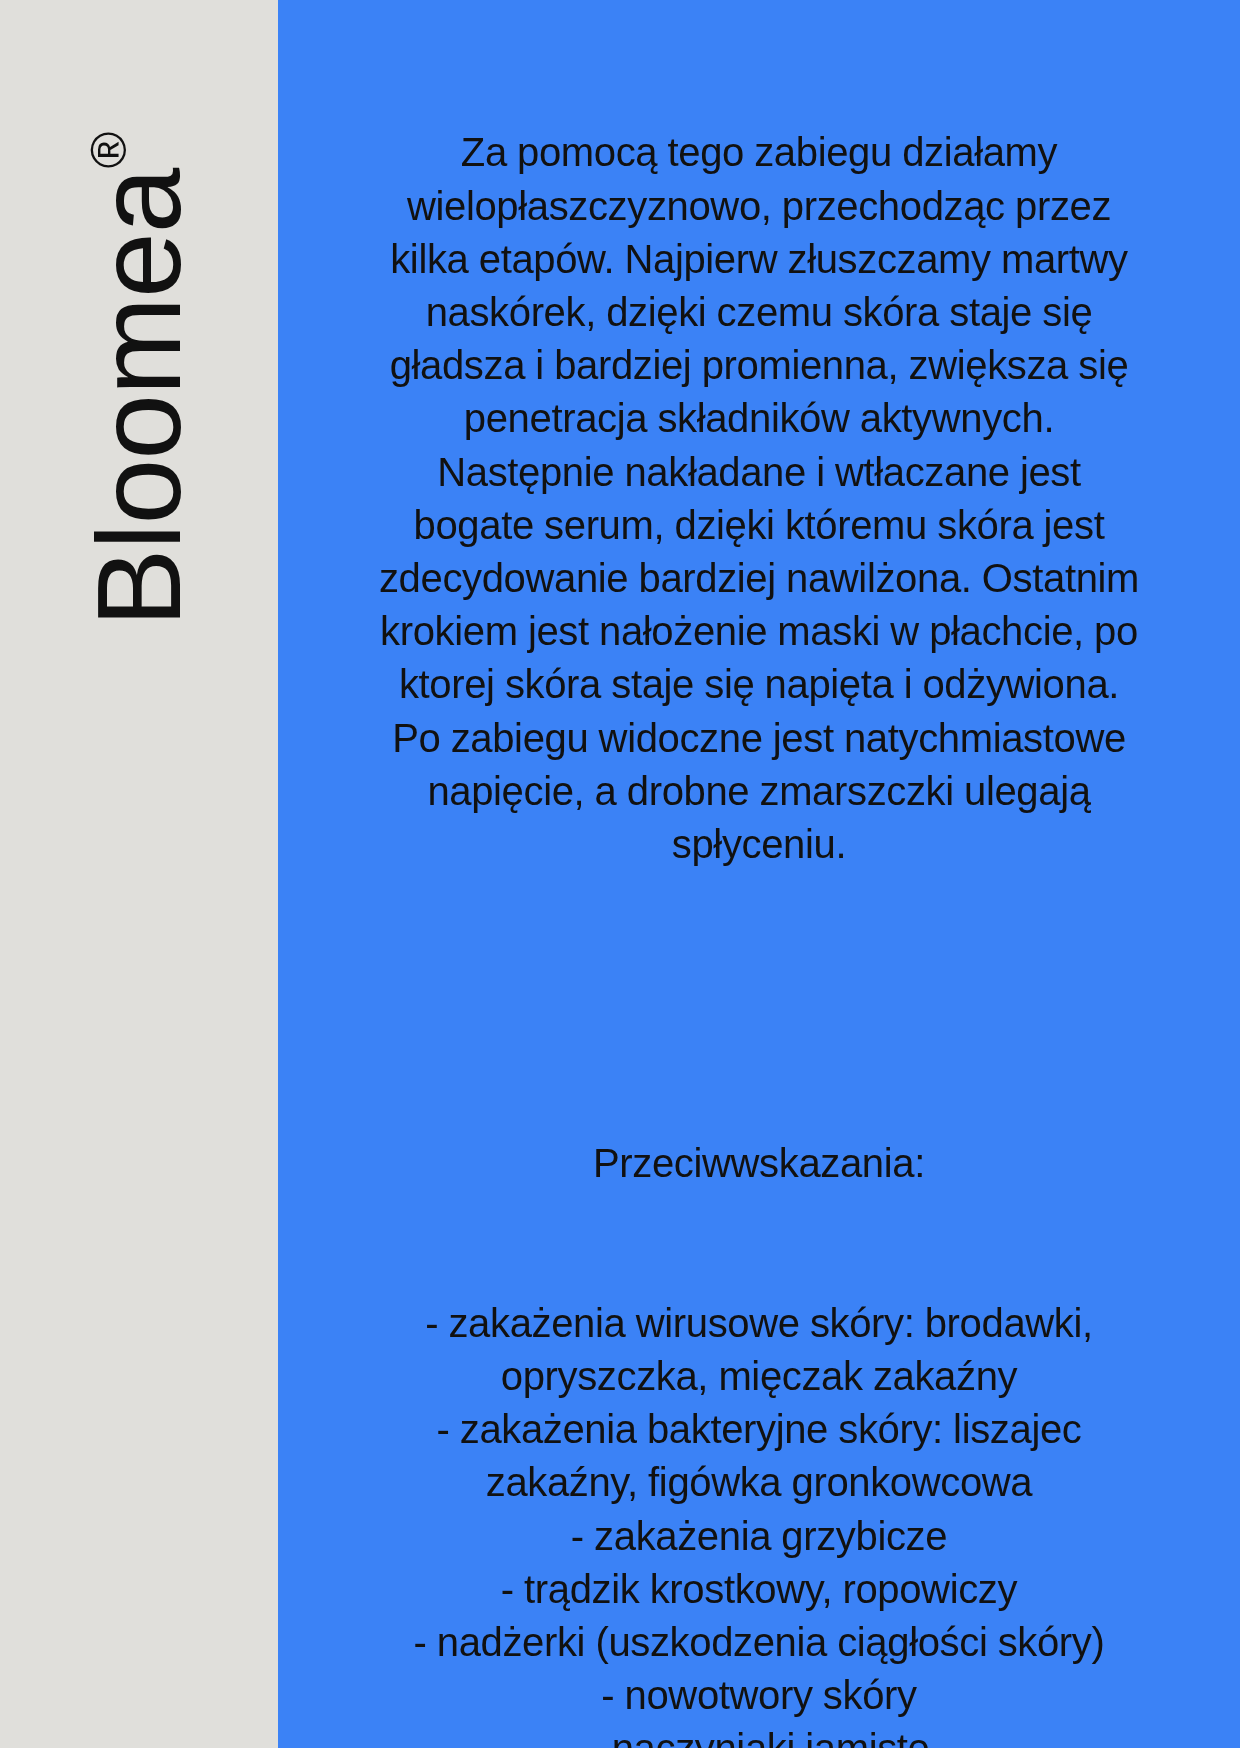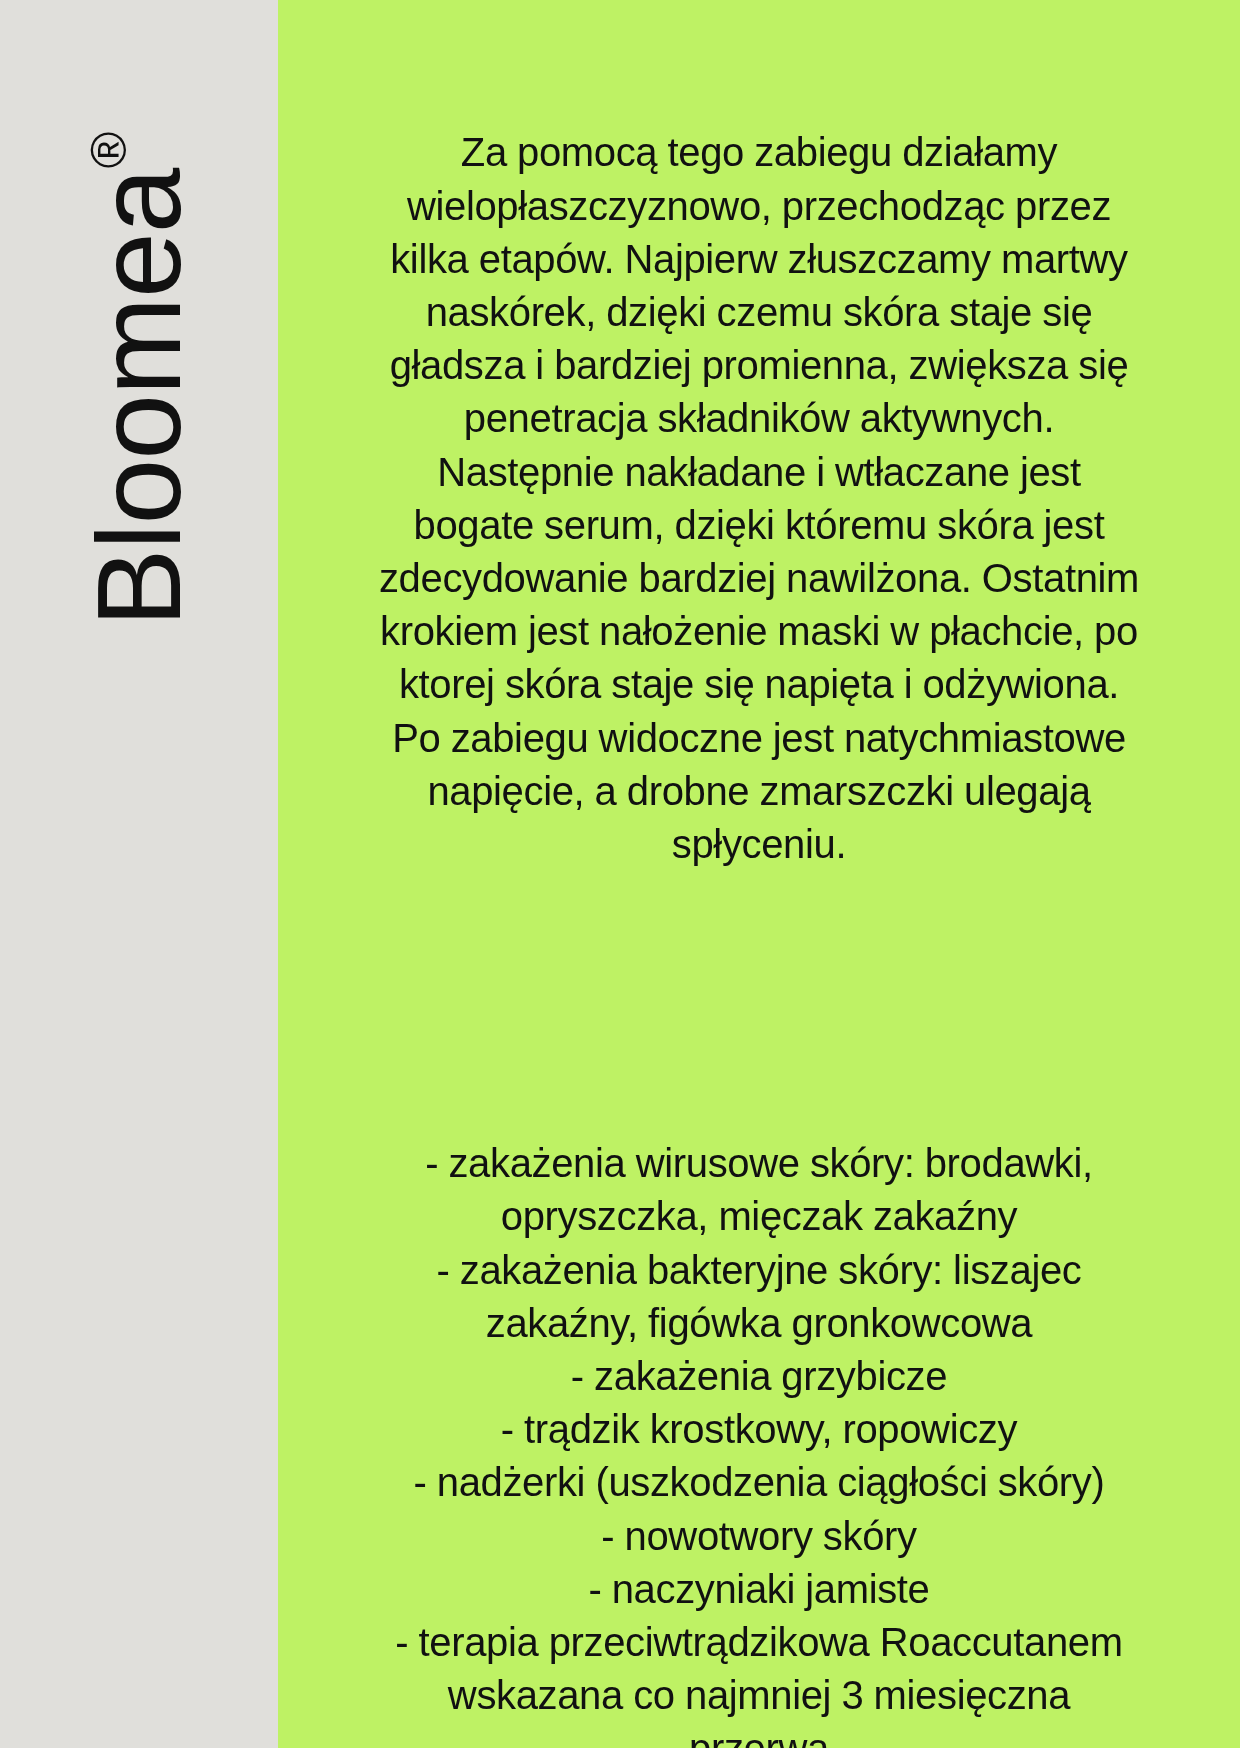--- a/index.html
+++ b/index.html
@@ -68,21 +68,21 @@
     line-height: 1;
     position: relative;
     top: 0.10em;
     margin-left: 0.01em;
   }
 
   
   .content {
     position: relative;
     flex: 1 1 auto;
-    background: #bef264;
+    background: #3b82f6;
   }
 
   .copy-block {
     position: absolute;
     left: 0px;
     top: 20px;
     width: 962px;
     text-align: center;
     color: #111111;
     font-family: "Liberation Sans", sans-serif;
@@ -128,20 +128,21 @@
 penetracja składników aktywnych.
 Następnie nakładane i wtłaczane jest
 bogate serum, dzięki któremu skóra jest
 zdecydowanie bardziej nawilżona. Ostatnim
 krokiem jest nałożenie maski w płachcie, po
 ktorej skóra staje się napięta i odżywiona.
 Po zabiegu widoczne jest natychmiastowe
 napięcie, a drobne zmarszczki ulegają
 spłyceniu.</p>
       <span class="spacer-line"></span>
+      <p class="para">Przeciwwskazania:</p>
       <p class="para">- zakażenia wirusowe skóry: brodawki,
 opryszczka, mięczak zakaźny
 - zakażenia bakteryjne skóry: liszajec
 zakaźny, figówka gronkowcowa
 - zakażenia grzybicze
 - trądzik krostkowy, ropowiczy
 - nadżerki (uszkodzenia ciągłości skóry)
 - nowotwory skóry
 - naczyniaki jamiste
 - terapia przeciwtrądzikowa Roaccutanem

